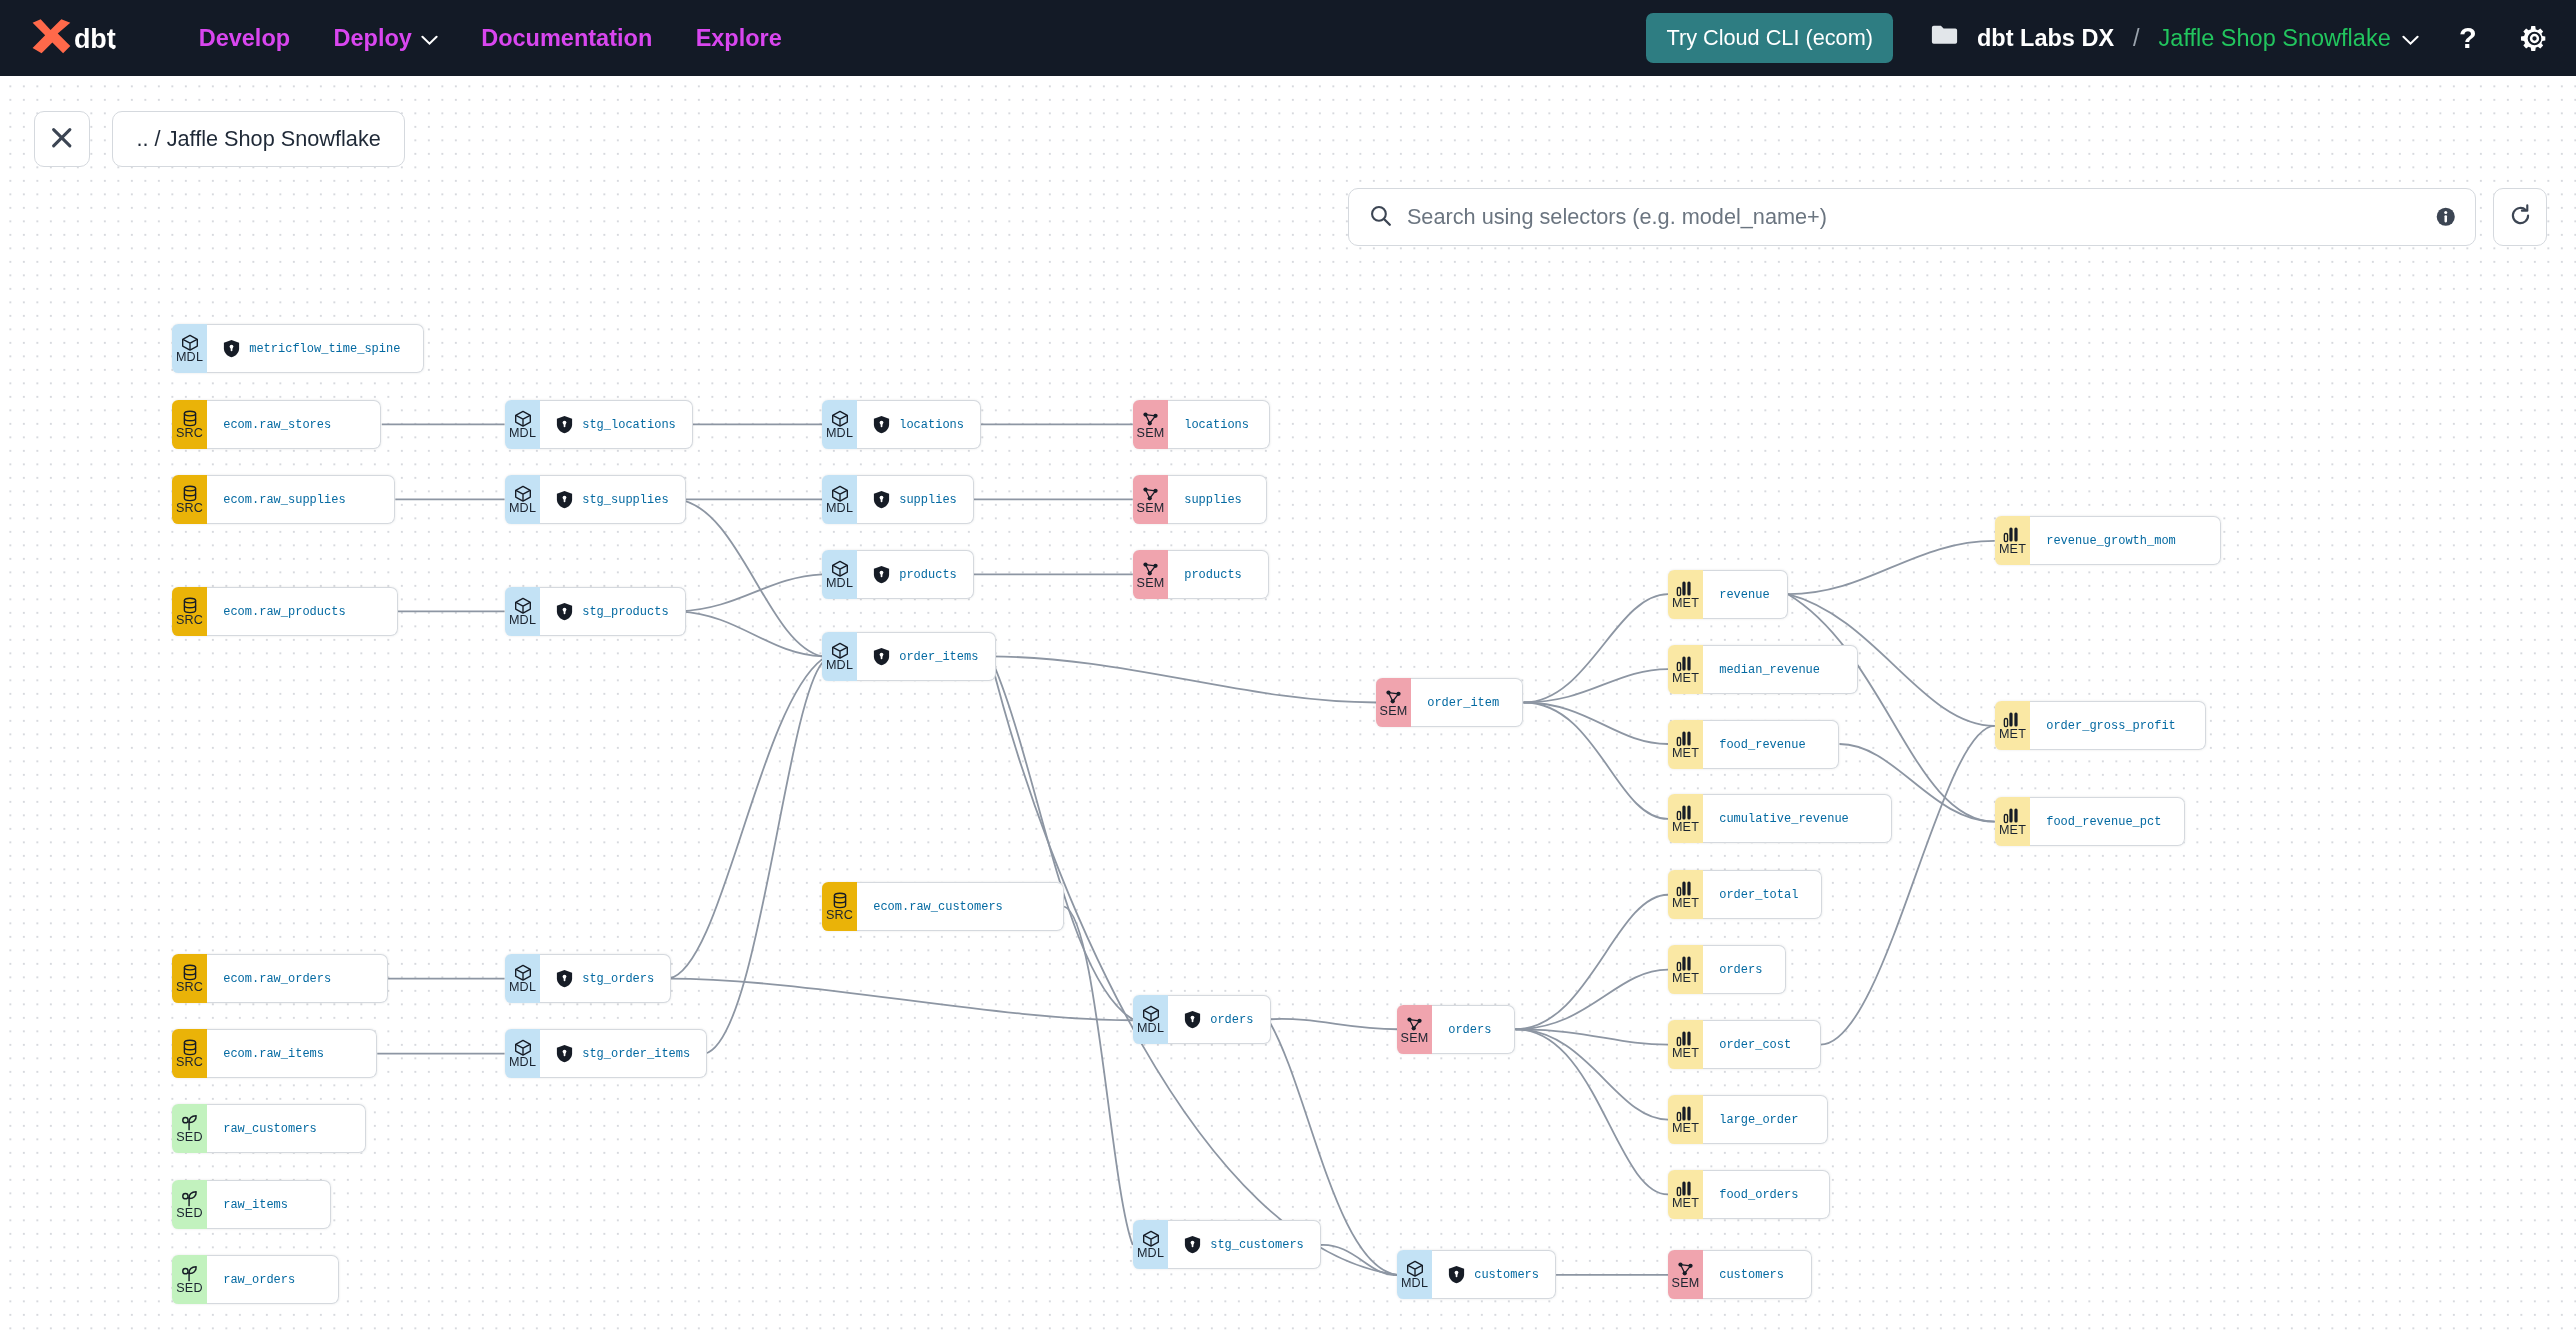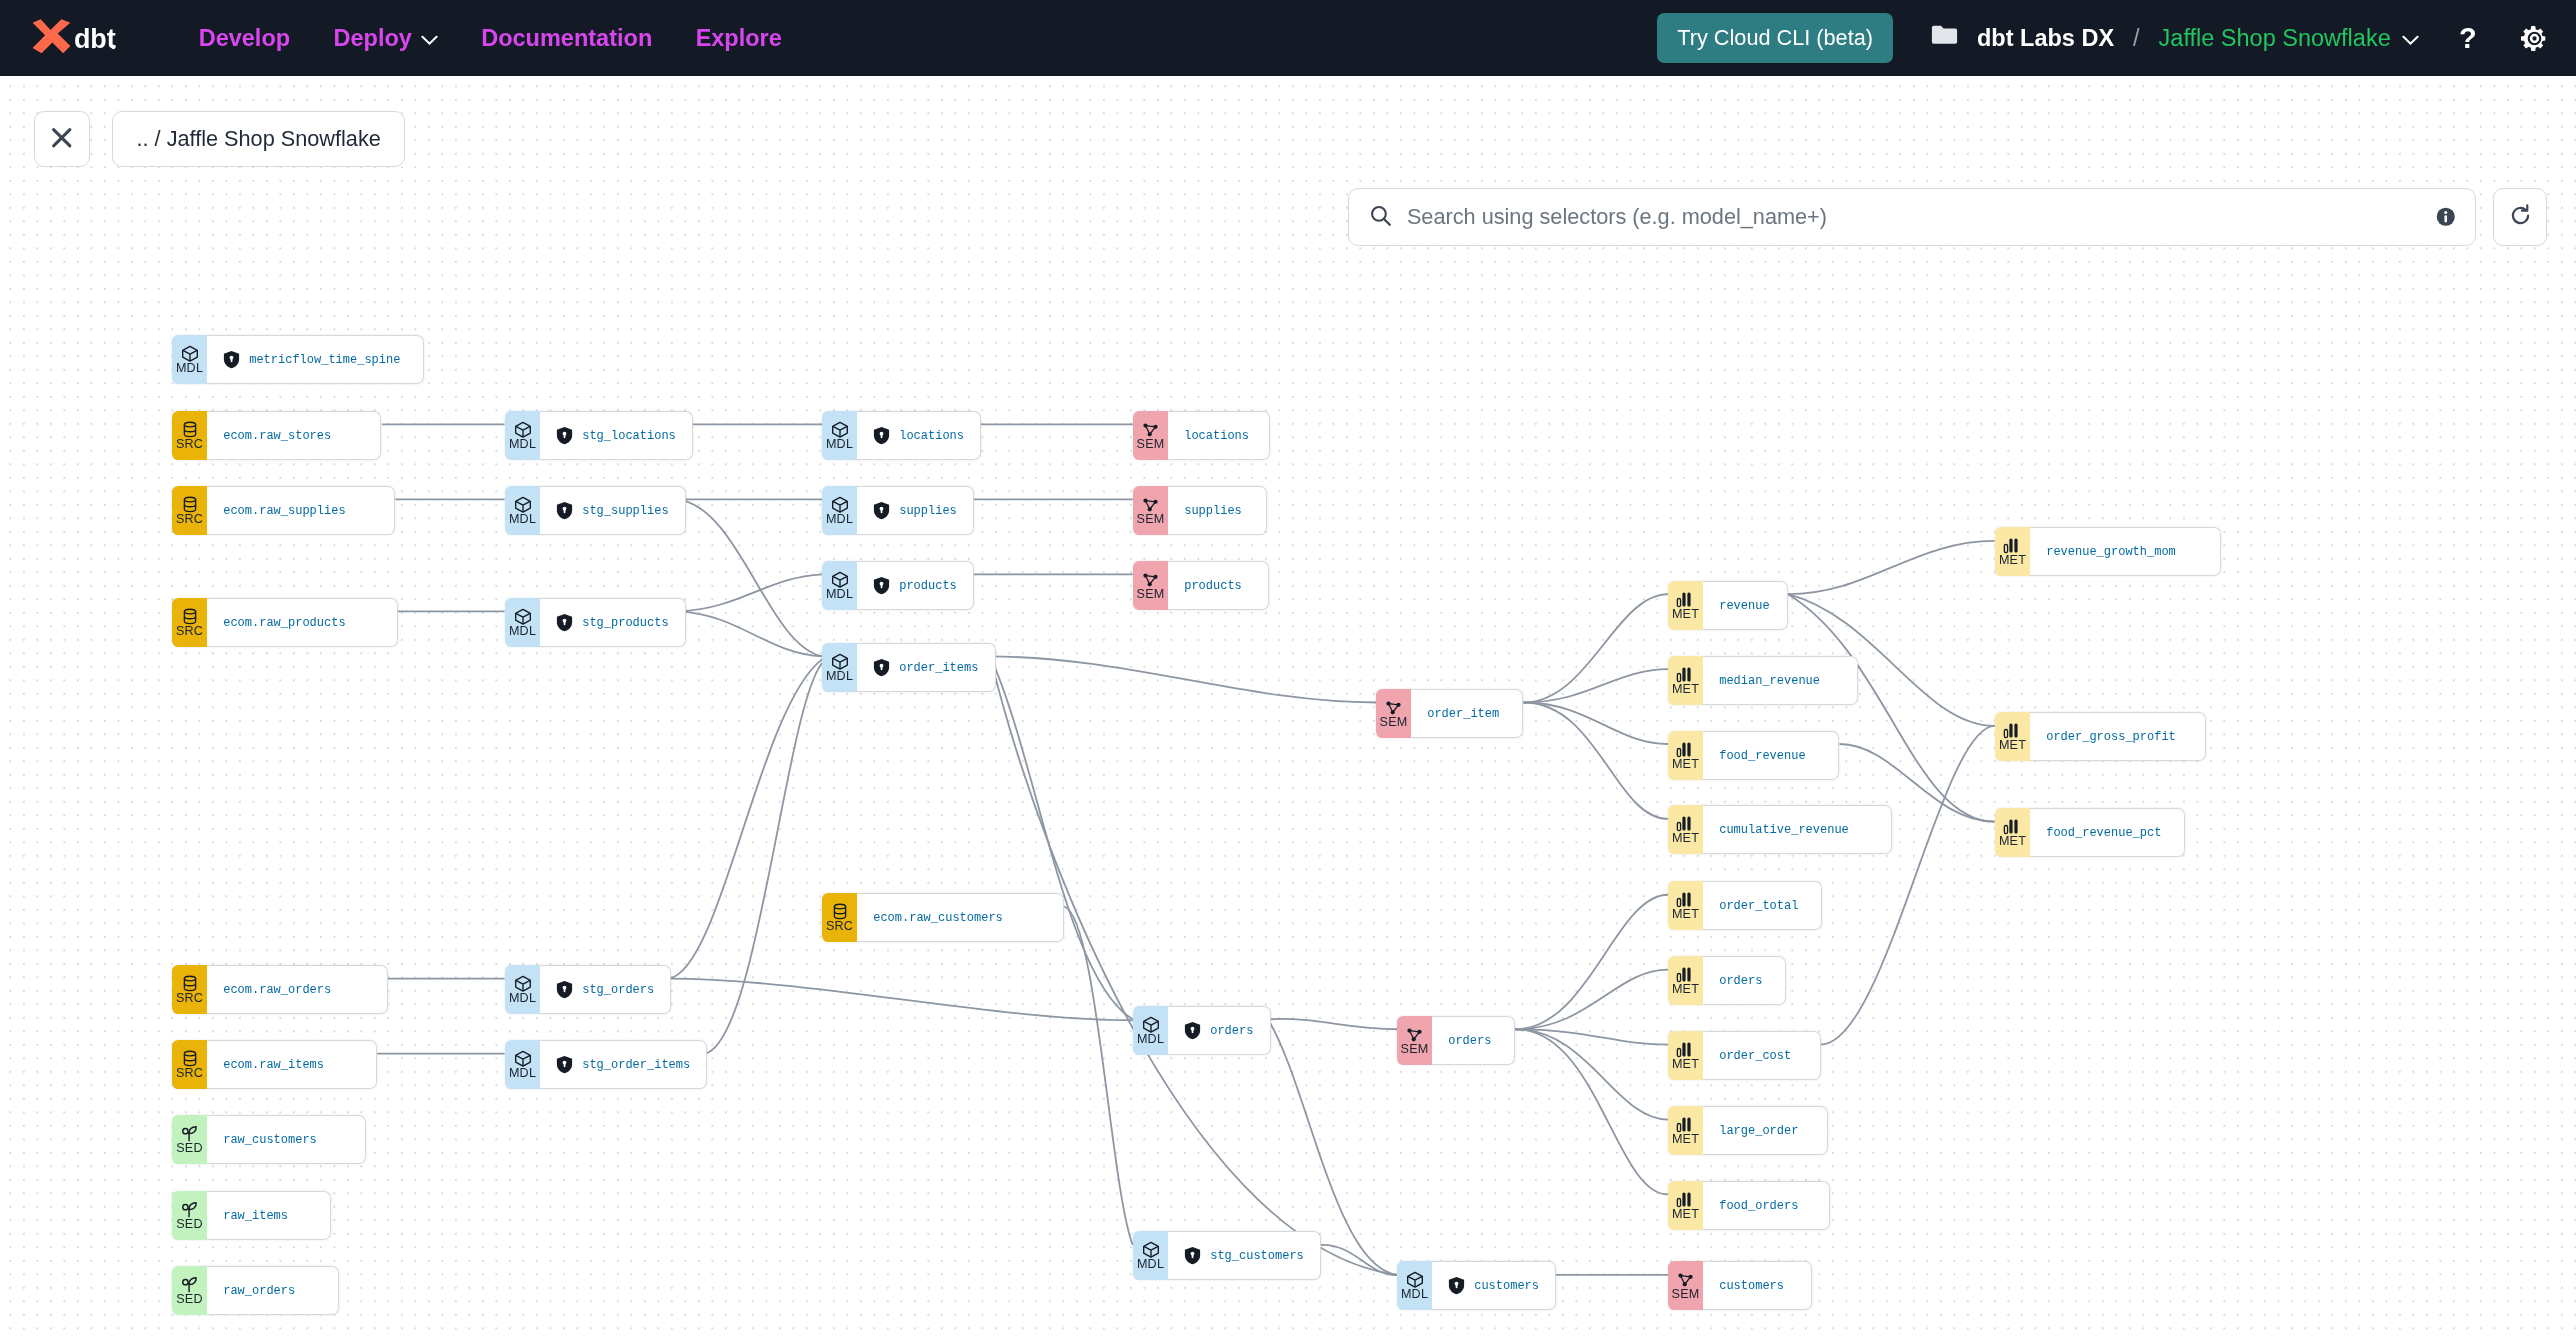--- a/index.html
+++ b/index.html
@@ -109,21 +109,20 @@
 
   
   .node {
     position: absolute;
     display: flex; align-items: stretch;
     height: 49px;
     border-radius: 7.2px;
     cursor: pointer;
     filter: drop-shadow(0 0.9px 0.9px rgba(22,28,38,0.10));
     background: #ffffff;
-    margin-top: 11px;
   }
   .node .badge {
     width: 35px; flex: 0 0 35px;
     border-radius: 6.3px 0 0 6.3px;
     display: flex; flex-direction: column;
     align-items: center; justify-content: center;
     gap: 0px;
     padding-top: 1.8px;
   }
   .node .badge .bsvg { display:block; height:17px; }
@@ -179,21 +178,21 @@
     </div>
     <div class="nav-link">
       <span>Documentation</span>
     </div>
     <div class="nav-link">
       <span>Explore</span>
     </div>
   </div>
 
   <div class="topnav-right">
-    <div class="cli-btn">Try Cloud CLI (beta)</div>
+    <div class="cli-btn">Try Cloud CLI (ecom)</div>
 
     <div class="breadcrumb-top">
       <span>
         <svg width="27" height="23.5" viewBox="0 0 30 26">
             <path d="M1 5a2 2 0 0 1 2-2h8l3 3h13a2 2 0 0 1 2 2v13a2 2 0 0 1-2 2H3a2 2 0 0 1-2-2Z" fill="#e2e6ea"></path>
           </svg>
       </span>
       <span class="bc-org">dbt Labs DX</span>
       <span class="bc-sep">/</span>
       <span class="bc-proj">

